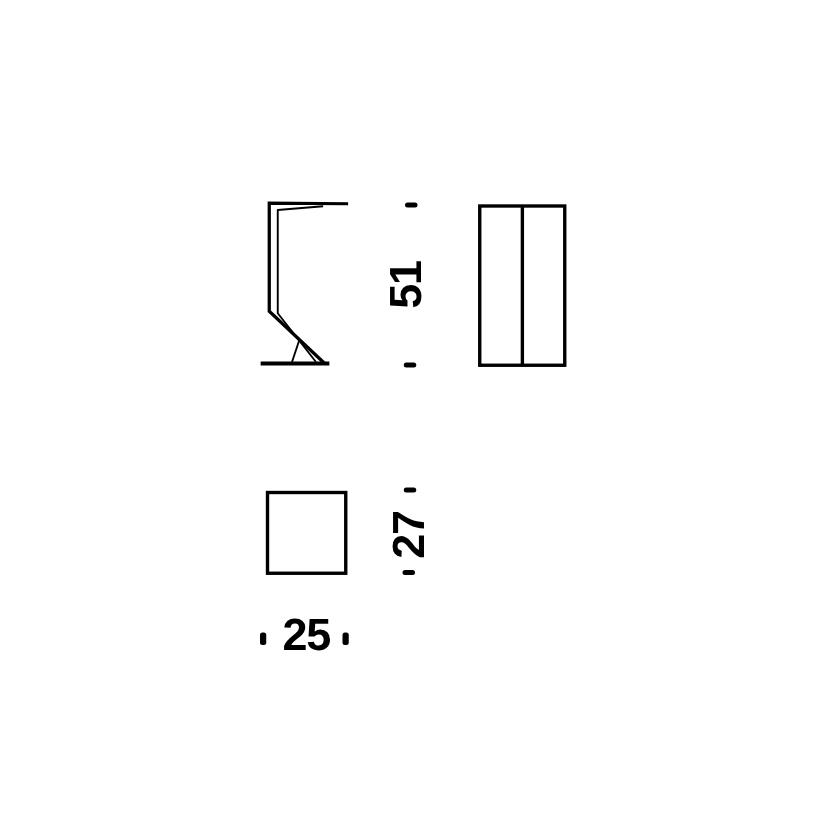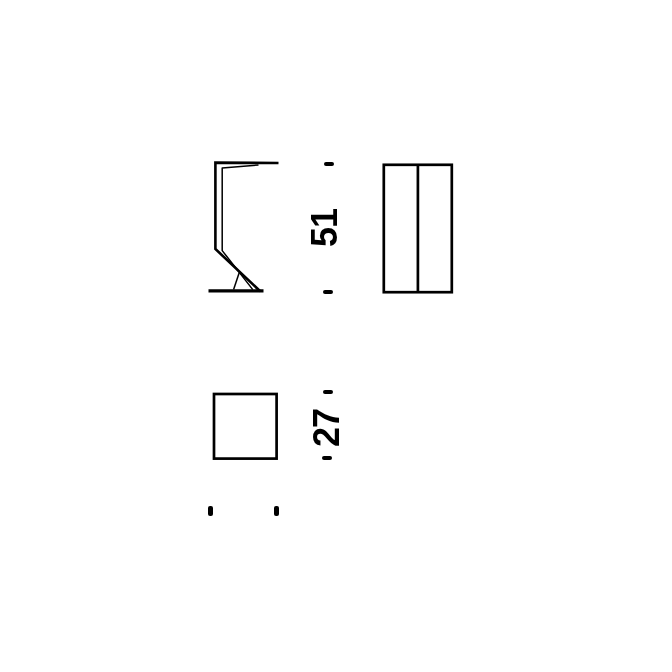--- a/index.html
+++ b/index.html
@@ -70,14 +70,15 @@
   <div class="tick tick-h" style="left:324px; top:162px;"></div>
   <div class="tick tick-h" style="left:323px; top:290px;"></div>
   <div class="dim-label vertical" style="left:285px; top:208px;">51</div>
 
   <div class="tick tick-h" style="left:323px; top:390px;"></div>
   <div class="tick tick-h" style="left:322px; top:456px;"></div>
   <div class="dim-label vertical" style="left:287px; top:408px;">27</div>
 
   <div class="tick tick-v" style="left:208px; top:506px;"></div>
   <div class="tick tick-v" style="left:274px; top:506px;"></div>
+  <div class="dim-label" style="left:205px; top:488px;">25</div>
 
 </div>
 
 </body></html>

